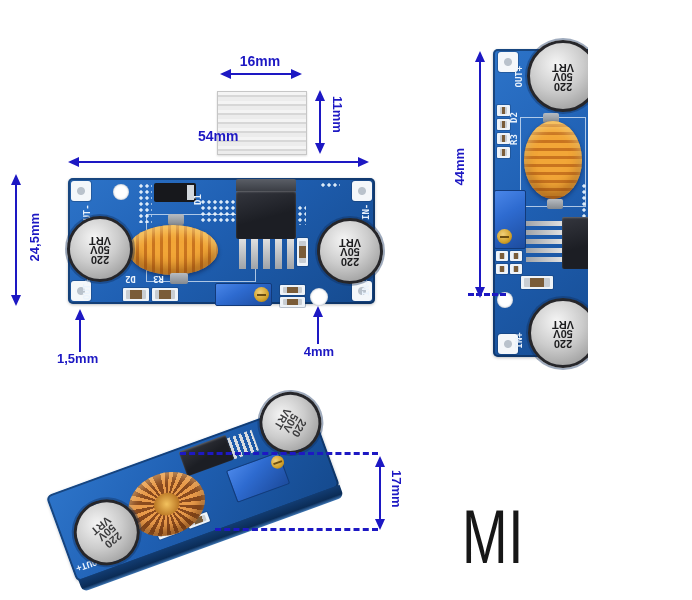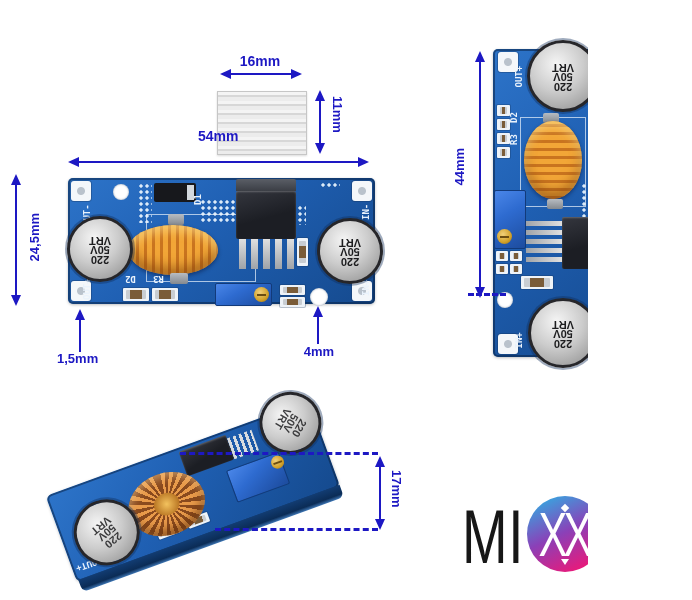--- a/index.html
+++ b/index.html
@@ -368,20 +368,15 @@
   <div class="dash-h" style="left:180px;top:452px;width:198px"></div>
   <div class="dash-h" style="left:215px;top:528px;width:163px"></div>
   <div class="dim-v" style="left:375px;top:456px;height:74px">
     <i class="hu"></i>
     <i class="ln"></i>
     <i class="hd"></i>
   </div>
   <div class="dlab v-down" style="left:389px;top:470px">17mm</div>
 
   <div class="logo-seg" style="left:462px;top:499px">MI</div>
-  <div class="logo-circle" style="left:527px;top:496px">
-    <span class="logo-xx">XX</span>
-    <i class="xx-dot"></i>
-    <i class="xx-tri"></i>
-  </div>
   <div class="logo-seg" style="left:604px;top:499px">ER</div>
 
 </div>
 
 </body></html>

